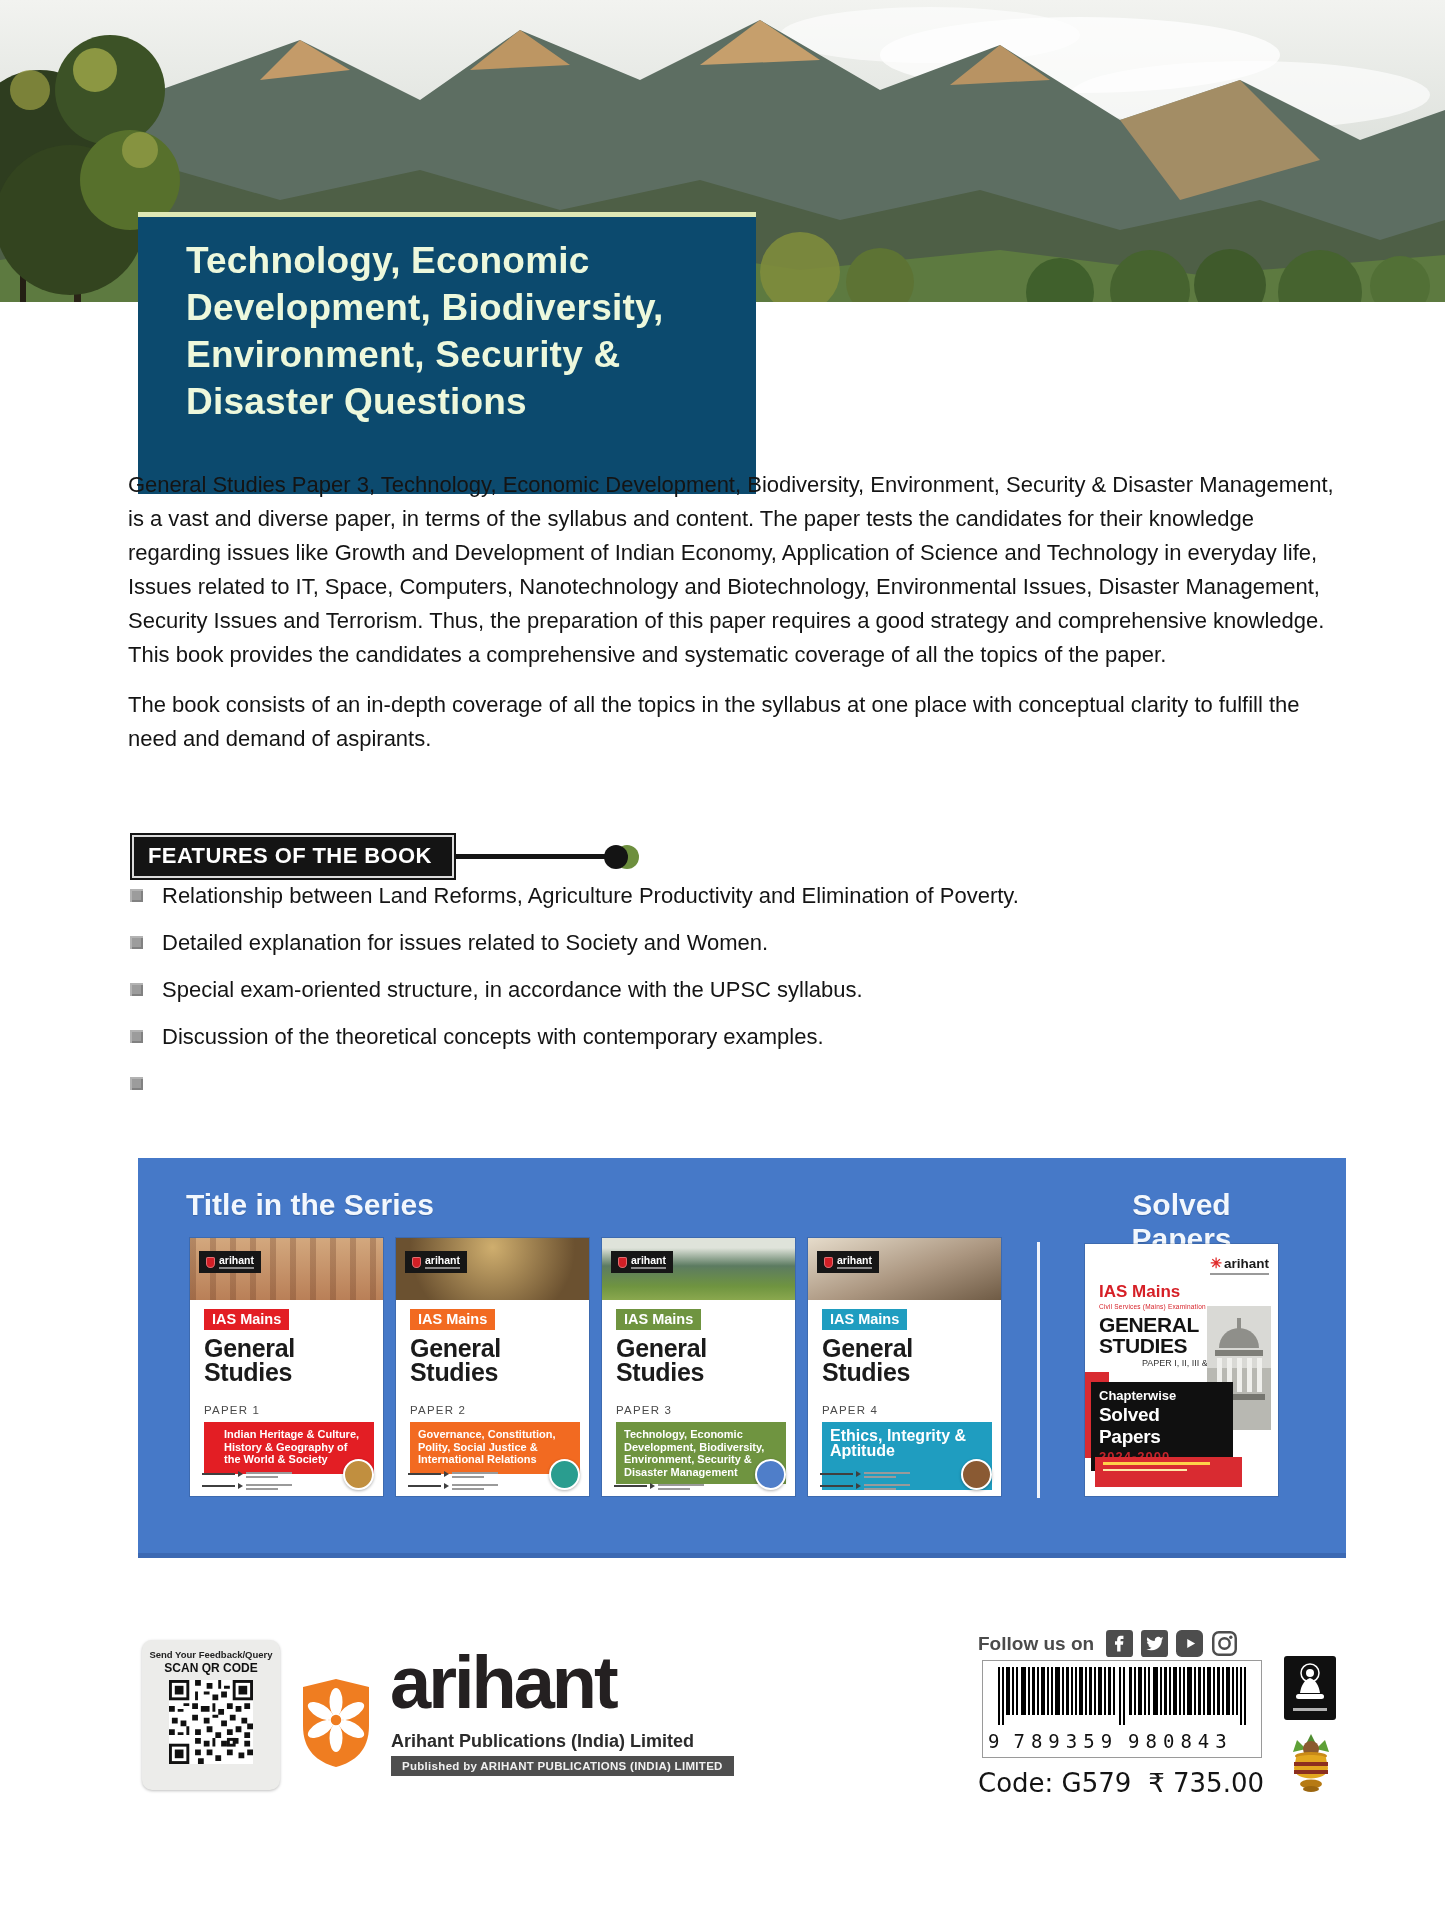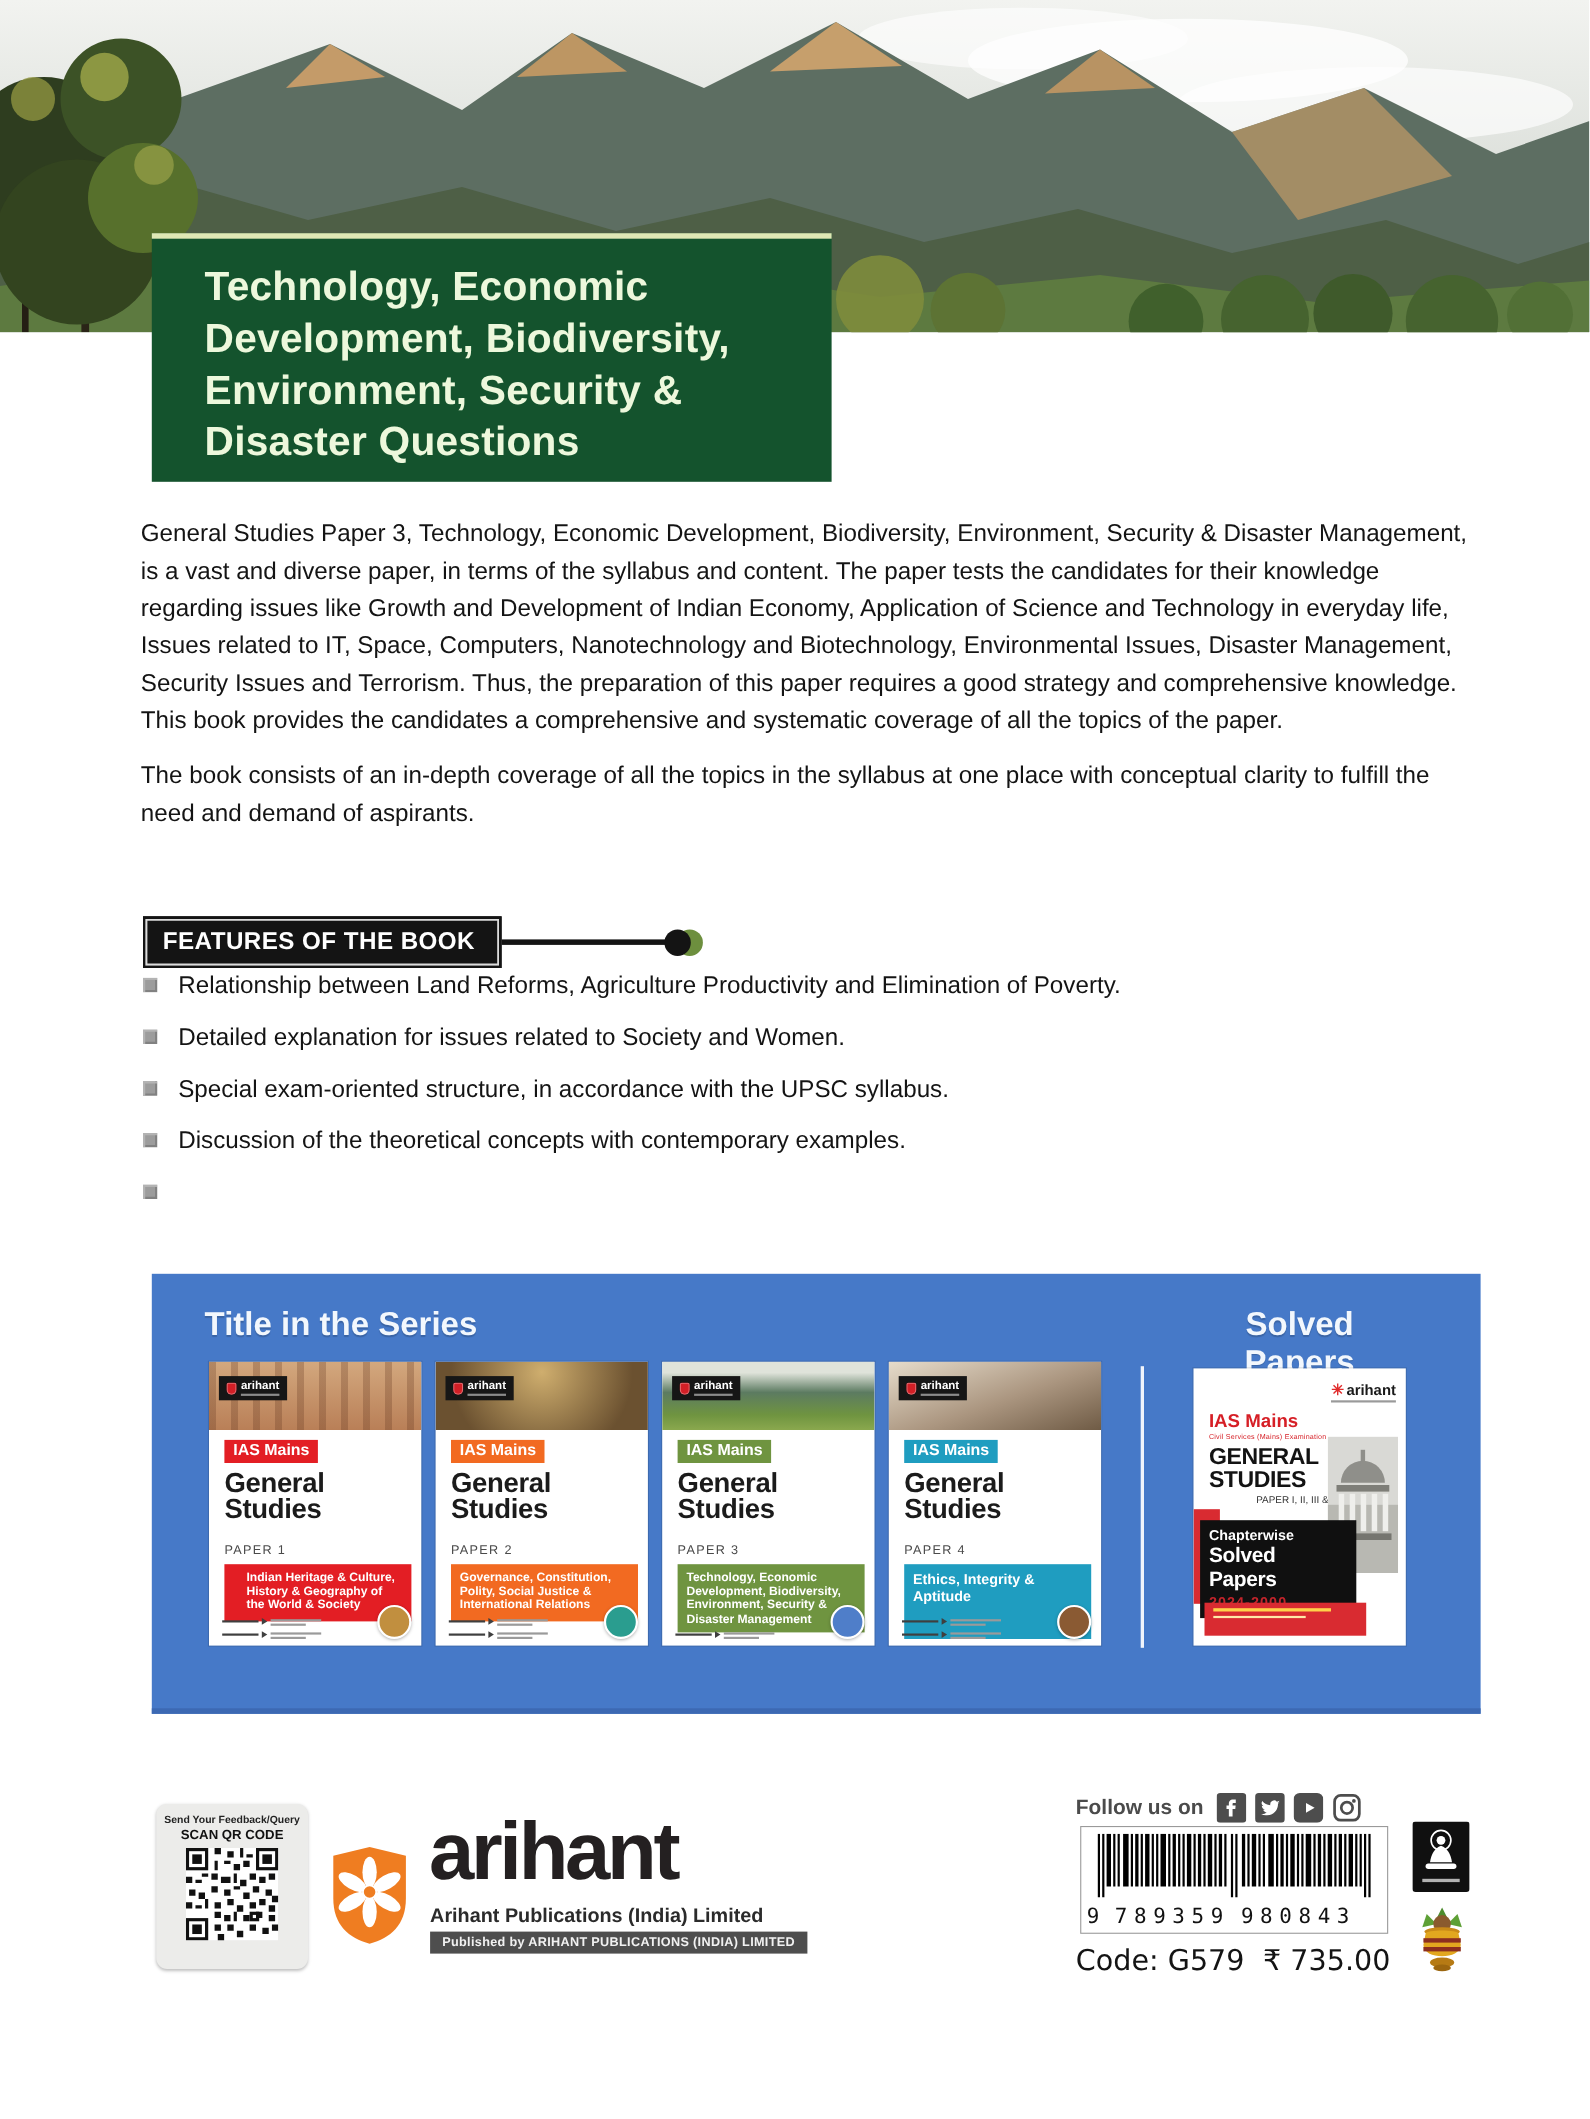--- a/index.html
+++ b/index.html
@@ -1,22 +1,22 @@
 <!DOCTYPE html>
 <html><head>
 <meta charset="utf-8">
 <style>
   html,body{margin:0;padding:0;background:#ffffff;}
   .page{position:relative;width:1445px;height:1926px;background:#fff;overflow:hidden;
         font-family:"Liberation Sans", sans-serif;color:#111;}
 
   
   .hero{position:absolute;left:0;top:0;width:1445px;height:302px;}
-  .title-box{position:absolute;left:138px;top:212px;width:618px;height:226px;
-             background:#14532d;border-top:5px solid #dfe8b5;box-sizing:border-box;
+  .title-box{position:absolute;left:138px;top:212px;width:618px;height:282px;
+             background:#0c4a6e;border-top:5px solid #dfe8b5;box-sizing:border-box;
              padding:20px 0 0 48px;}
   .title-line{font-size:37px;line-height:47px;font-weight:bold;color:#edf8dc;letter-spacing:.2px;}
 
   
   .copy{position:absolute;left:128px;top:468px;width:1220px;}
   .copy p{margin:0;font-size:22px;line-height:34px;color:#141414;}
   .copy p + p{margin-top:16px;}
 
   
   .features-head{position:absolute;left:130px;top:833px;display:flex;align-items:center;}
@@ -340,21 +340,21 @@
           <span class="mcb-txt"><span>arihant</span><i></i></span>
         </div>
         <div class="mc-body">
           <span class="mc-badge" style="background-color: rgb(31, 157, 192);">IAS Mains</span>
           <div class="mc-title">
             <div>General</div>
             <div>Studies</div>
           </div>
           <div class="mc-paper">PAPER 4</div>
         </div>
-        <div class="mc-sub" style="min-height: 56px; font-size: 13px; line-height: 15px; background-color: rgb(31, 157, 192);">Ethics, Integrity &amp; Aptitude</div>
+        <div class="mc-sub" style="min-height: 56px; font-size: 16px; line-height: 15px; background-color: rgb(31, 157, 192);">Ethics, Integrity &amp; Aptitude</div>
         <div class="mc-foot">
           <div>
             <div class="mc-bl">
                 <span class="bl-line"></span>
                 <span class="bl-arrow"></span>
                 <span class="bl-txt">
                   <i></i>
                   <i></i>
                 </span>
               </div>

